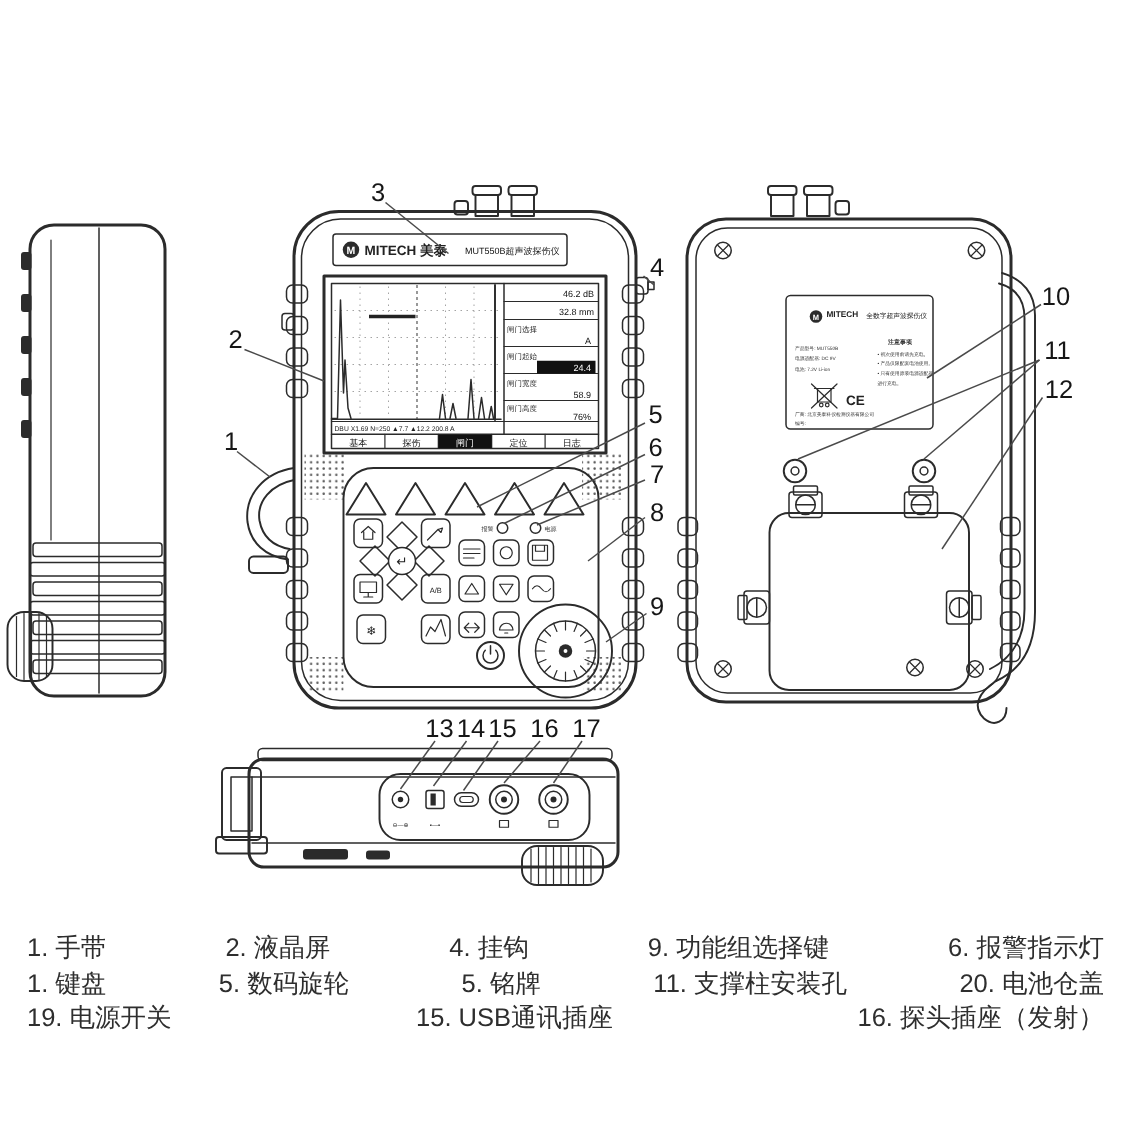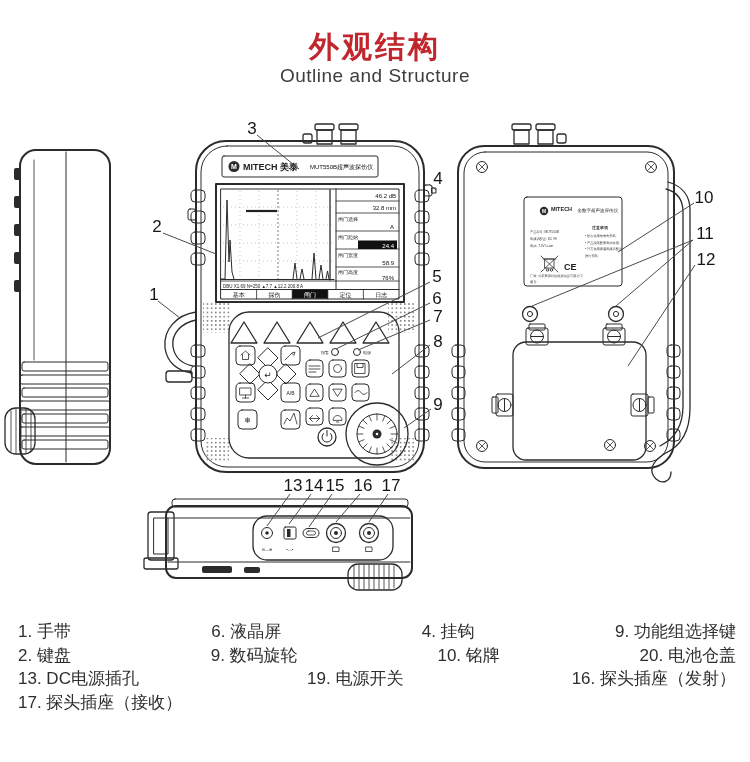--- a/index.html
+++ b/index.html
@@ -27,24 +27,20 @@
   .grid{stroke:#9a9a9a;stroke-width:.6;stroke-dasharray:1 3;fill:none;}
   .legend{position:absolute;left:18px;top:620px;width:718px;color:#2e2e2e;font-size:17px;}
   .legend .row{display:flex;justify-content:space-between;line-height:23.5px;white-space:nowrap;}
   .legend .row.last{justify-content:flex-start;}
 </style>
 </head>
 <body>
 
 <div class="page">
 
-  <div class="hdr">
-    <div class="zh">外观结构</div>
-    <div class="en">Outline and Structure</div>
-  </div>
 
   <svg width="750" height="762" viewBox="0 0 750 762">
     <defs>
       <pattern id="dots" width="4.2" height="4.2" patternUnits="userSpaceOnUse">
         <circle cx="1.6" cy="1.6" r=".8" fill="#5a5a5a"></circle>
       </pattern>
     </defs>
 
     <g>
       <rect class="s s2" x="20" y="150" width="90" height="314" rx="16"></rect>
@@ -490,33 +486,32 @@
       <text class="num" x="314" y="491" text-anchor="middle">14</text>
       <text class="num" x="335" y="491" text-anchor="middle">15</text>
       <text class="num" x="363" y="491" text-anchor="middle">16</text>
       <text class="num" x="391" y="491" text-anchor="middle">17</text>
     </g>
   </svg>
 
   <div class="legend">
     <div class="row">
       <span>1. 手带</span>
-      <span>6. 液晶屏</span>
+      <span>2. 液晶屏</span>
       <span>4. 挂钩</span>
       <span>9. 功能组选择键</span>
+      <span>6. 报警指示灯</span>
     </div>
     <div class="row">
-      <span>2. 键盘</span>
-      <span>9. 数码旋轮</span>
-      <span>10. 铭牌</span>
+      <span>1. 键盘</span>
+      <span>5. 数码旋轮</span>
+      <span>5. 铭牌</span>
+      <span>11. 支撑柱安装孔</span>
       <span>20. 电池仓盖</span>
     </div>
     <div class="row">
-      <span>13. DC电源插孔</span>
       <span>19. 电源开关</span>
+      <span>15. USB通讯插座</span>
       <span>16. 探头插座（发射）</span>
     </div>
-    <div class="row last">
-      <span>17. 探头插座（接收）</span>
-    </div>
   </div>
 
 </div>
 
 </body></html>

